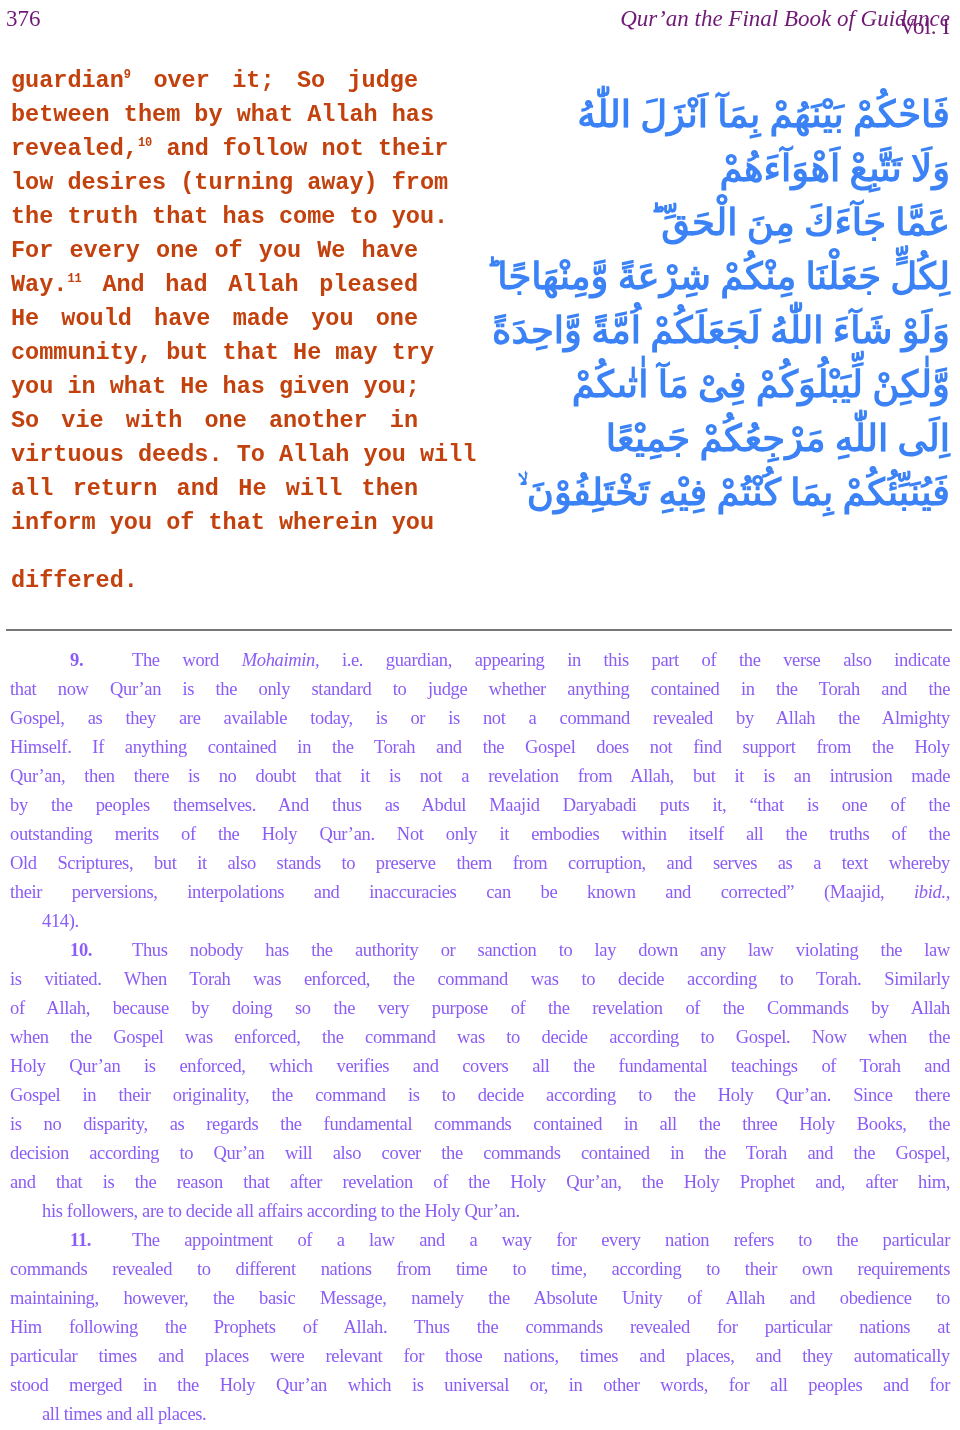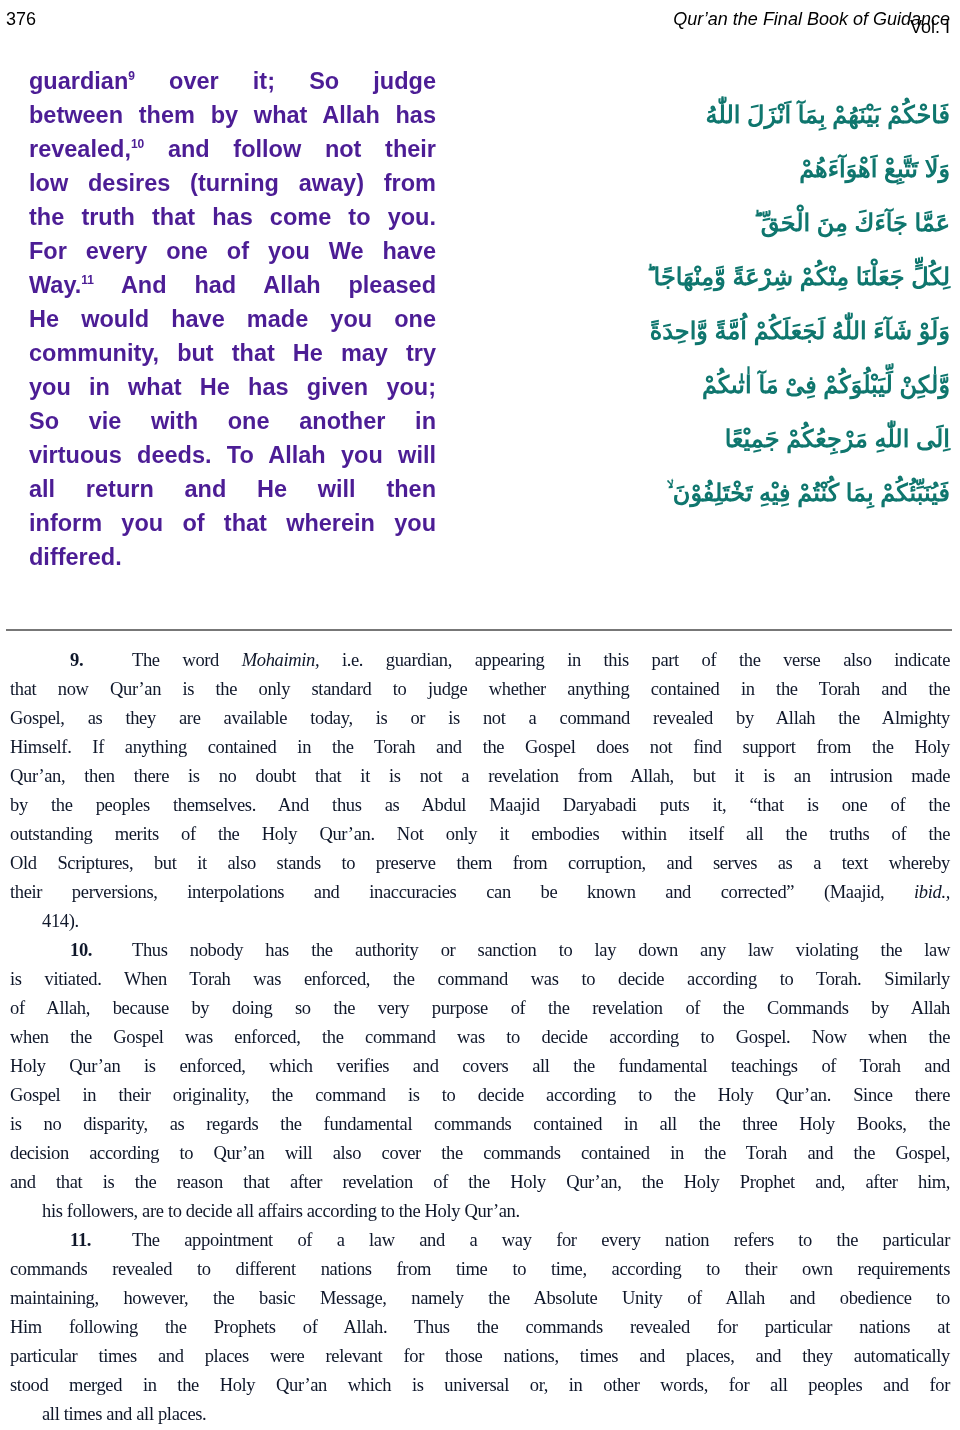--- a/index.html
+++ b/index.html
@@ -1,32 +1,32 @@
 <!DOCTYPE html>
 <html><head>
 <meta charset="utf-8">
 <style>
   html, body { margin: 0; padding: 0; background: #ffffff; }
   body { width: 960px; height: 1430px; position: relative; overflow: hidden; color: #1a1a1a; font-family: "Liberation Serif", serif; }
-  .header { position: absolute; top: 2px; left: 6px; right: 10px; height: 34px; font-family: Liberation Sans, sans-serif; font-size: 18px; line-height: 34px; color: #000000; }
+  .header { position: absolute; top: 2px; left: 6px; right: 10px; height: 34px; font-family: Liberation Serif, serif; font-size: 23px; line-height: 34px; color: #701a75; }
   .header .page-num { position: absolute; left: 0; top: 0; }
   .header .book-title { position: absolute; left: 0; right: 0; text-align: right; font-style: italic; }
   .header .vol { position: absolute; right: 0; top: 8px; }
 
-  .verse-en { position: absolute; left: 29px; top: 64px; width: 407px; font-family: Liberation Sans, sans-serif; font-weight: bold; font-size: 23.5px; line-height: 34px; color: #4c1d95; }
+  .verse-en { position: absolute; left: 11px; top: 64px; width: 407px; font-family: Liberation Mono, monospace; font-weight: bold; font-size: 23.5px; line-height: 34px; color: #c2410c; }
   .verse-en .line { display: block; text-align: justify; text-align-last: justify; white-space: nowrap; height: 34px; }
-  .verse-en .line.last { text-align-last: left; }
+  .verse-en .line.last { text-align-last: left; margin-top: 24px; }
   sup.fn { font-size: 12px; vertical-align: super; line-height: 0; font-weight: bold; }
 
-  .verse-ar { position: absolute; left: 540px; top: 88px; width: 410px; direction: rtl; font-family: Liberation Sans, sans-serif; font-weight: bold; font-size: 24px; line-height: 54px; color: #0f766e; }
+  .verse-ar { position: absolute; left: 540px; top: 88px; width: 410px; direction: rtl; font-family: Liberation Serif, serif; font-weight: bold; font-size: 37px; line-height: 54px; color: #3b82f6; }
   .verse-ar .line { display: block; text-align: right; white-space: nowrap; height: 54px; }
 
   .divider { position: absolute; left: 6px; right: 8px; top: 629px; height: 0; border-top: 2px solid #777; }
 
-  .notes { position: absolute; left: 10px; top: 646px; width: 940px; font-family: "Liberation Serif", serif; font-size: 18.5px; line-height: 29px; color: #0f172a; }
+  .notes { position: absolute; left: 10px; top: 646px; width: 940px; font-family: "Liberation Serif", serif; font-size: 18.5px; line-height: 29px; color: #8b5cf6; }
   .notes .line { display: block; text-align: justify; text-align-last: justify; white-space: nowrap; height: 29px; letter-spacing: -0.35px; }
   .notes .line.last { text-align-last: left; margin-left: 32px; }
   .notes .line.indent { padding-left: 60px; }
   .notes .num { font-weight: bold; display: inline-block; width: 62px; }
   .notes em { font-style: italic; }
 </style>
 </head>
 <body>
 
 <div class="header">

